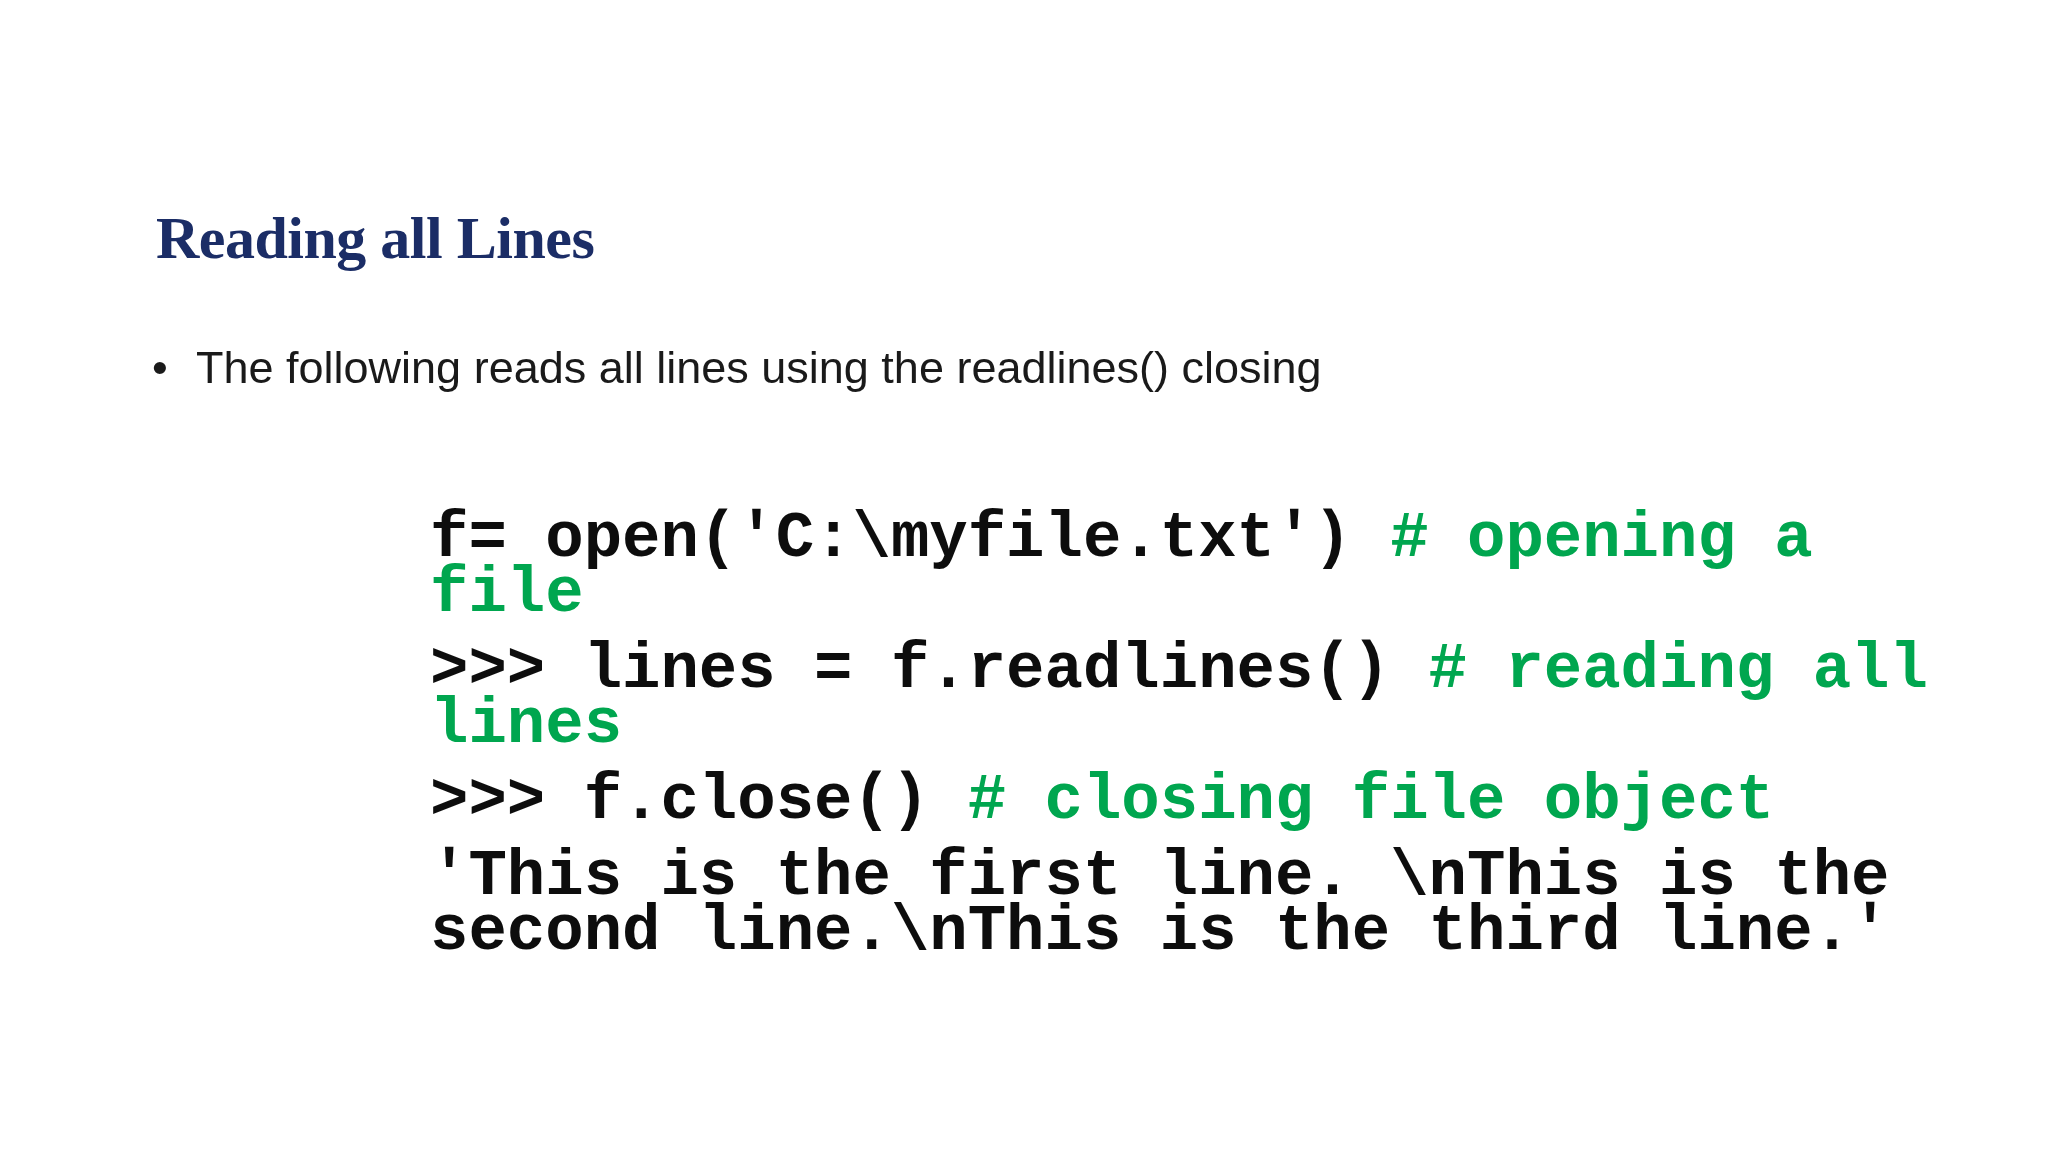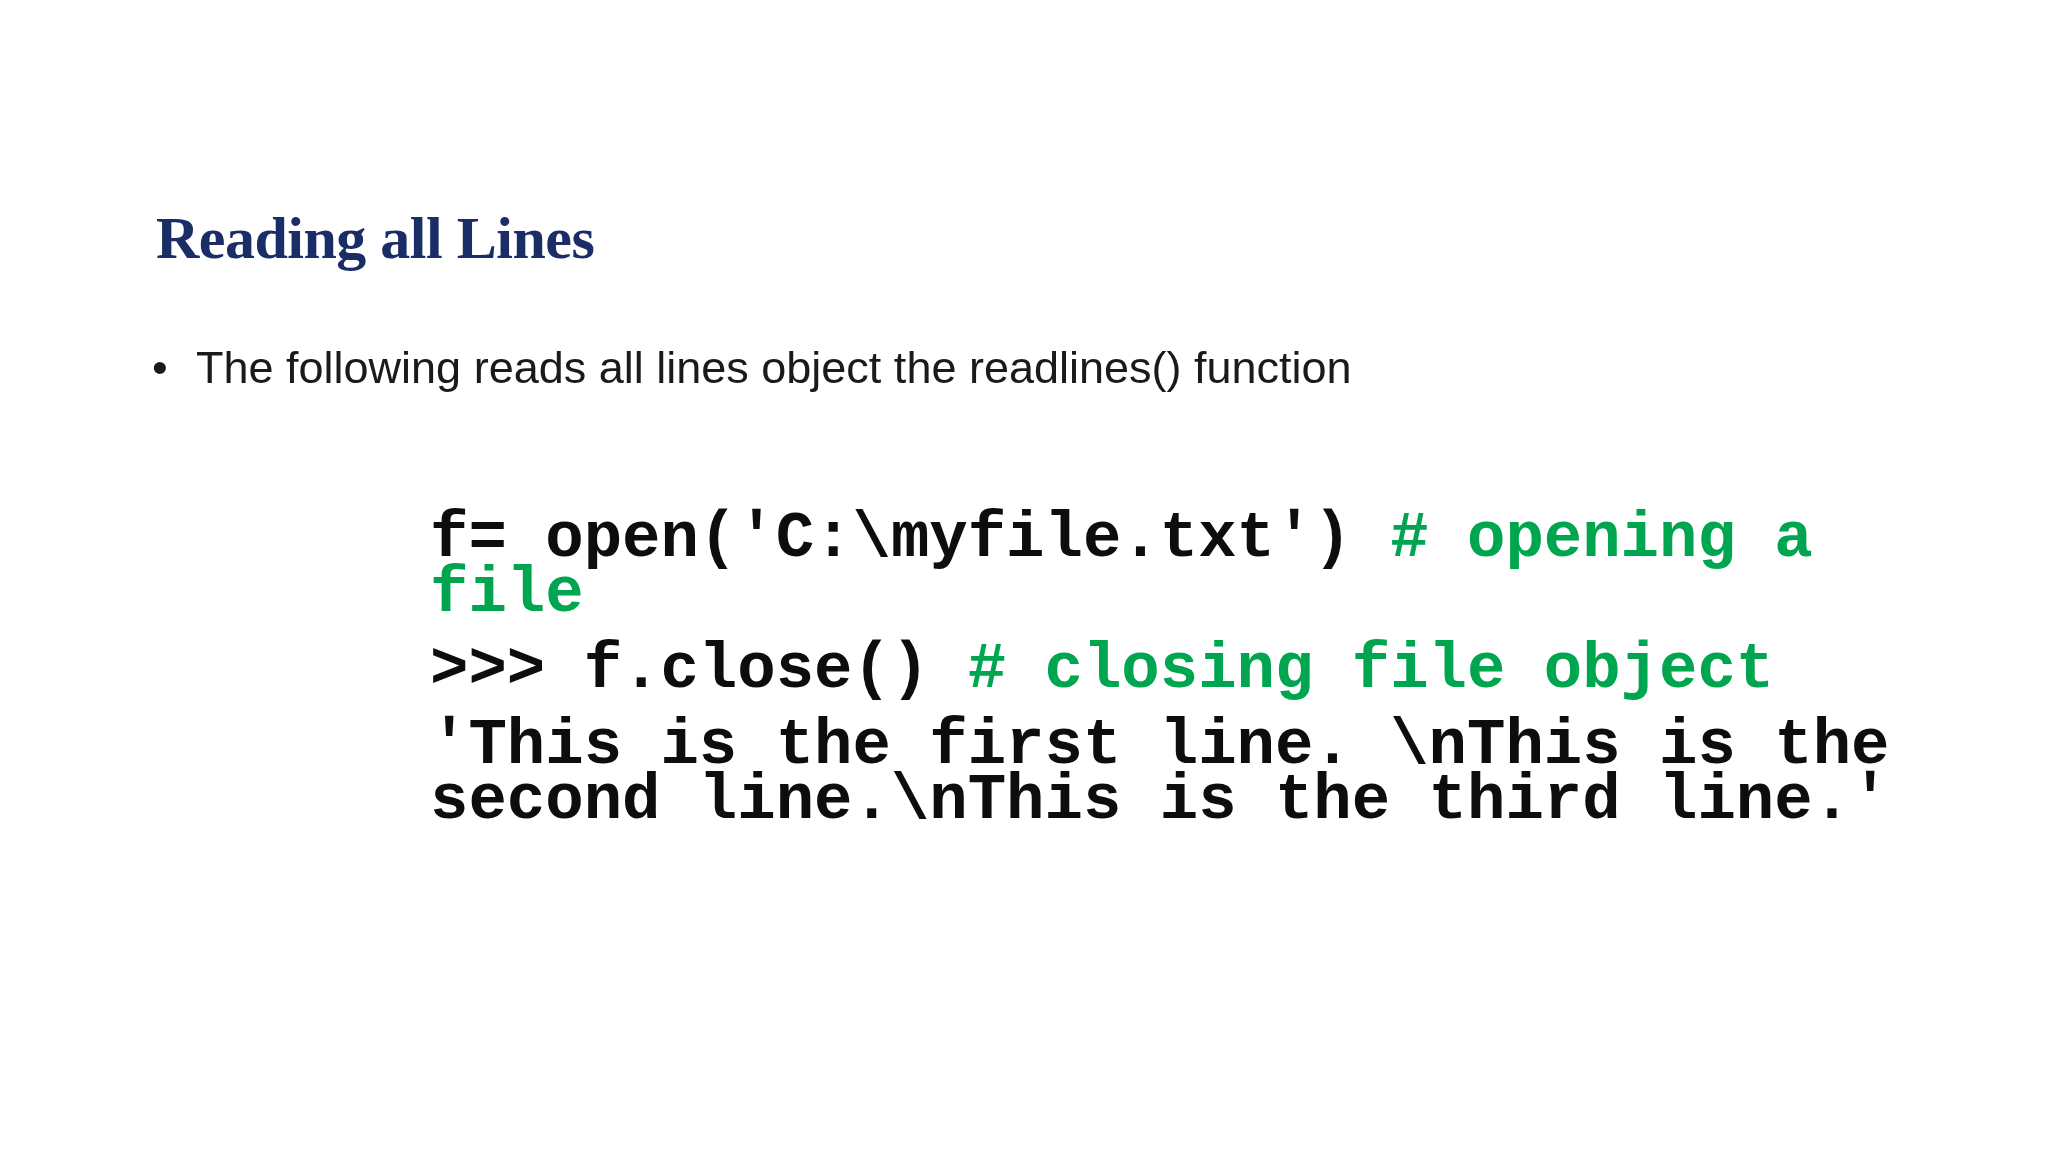--- a/index.html
+++ b/index.html
@@ -65,22 +65,23 @@
 </style>
 </head>
 <body>
 
 <div class="slide">
 
   <h1 class="slide-title">Reading all Lines</h1>
 
   <div class="bullet-row">
     <span class="bullet-marker">•</span>
-    <span class="bullet-text">The following reads all lines object the readlines() function</span>
+    <span class="bullet-text">The following reads all lines using the readlines() closing</span>
   </div>
 
   <div class="code-block">
     <p class="code-line"><span>f= open('C:\myfile.txt') </span><span class="code-comment"># opening a file</span></p>
+    <p class="code-line"><span>&gt;&gt;&gt; lines = f.readlines() </span><span class="code-comment"># reading all lines</span></p>
     <p class="code-line"><span>&gt;&gt;&gt; f.close() </span><span class="code-comment"># closing file object</span></p>
     <p class="code-line"><span>'This is the first line. \nThis is the second line.\nThis is the third line.'</span><span class="code-comment"></span></p>
   </div>
 
 </div>
 
 </body></html>

